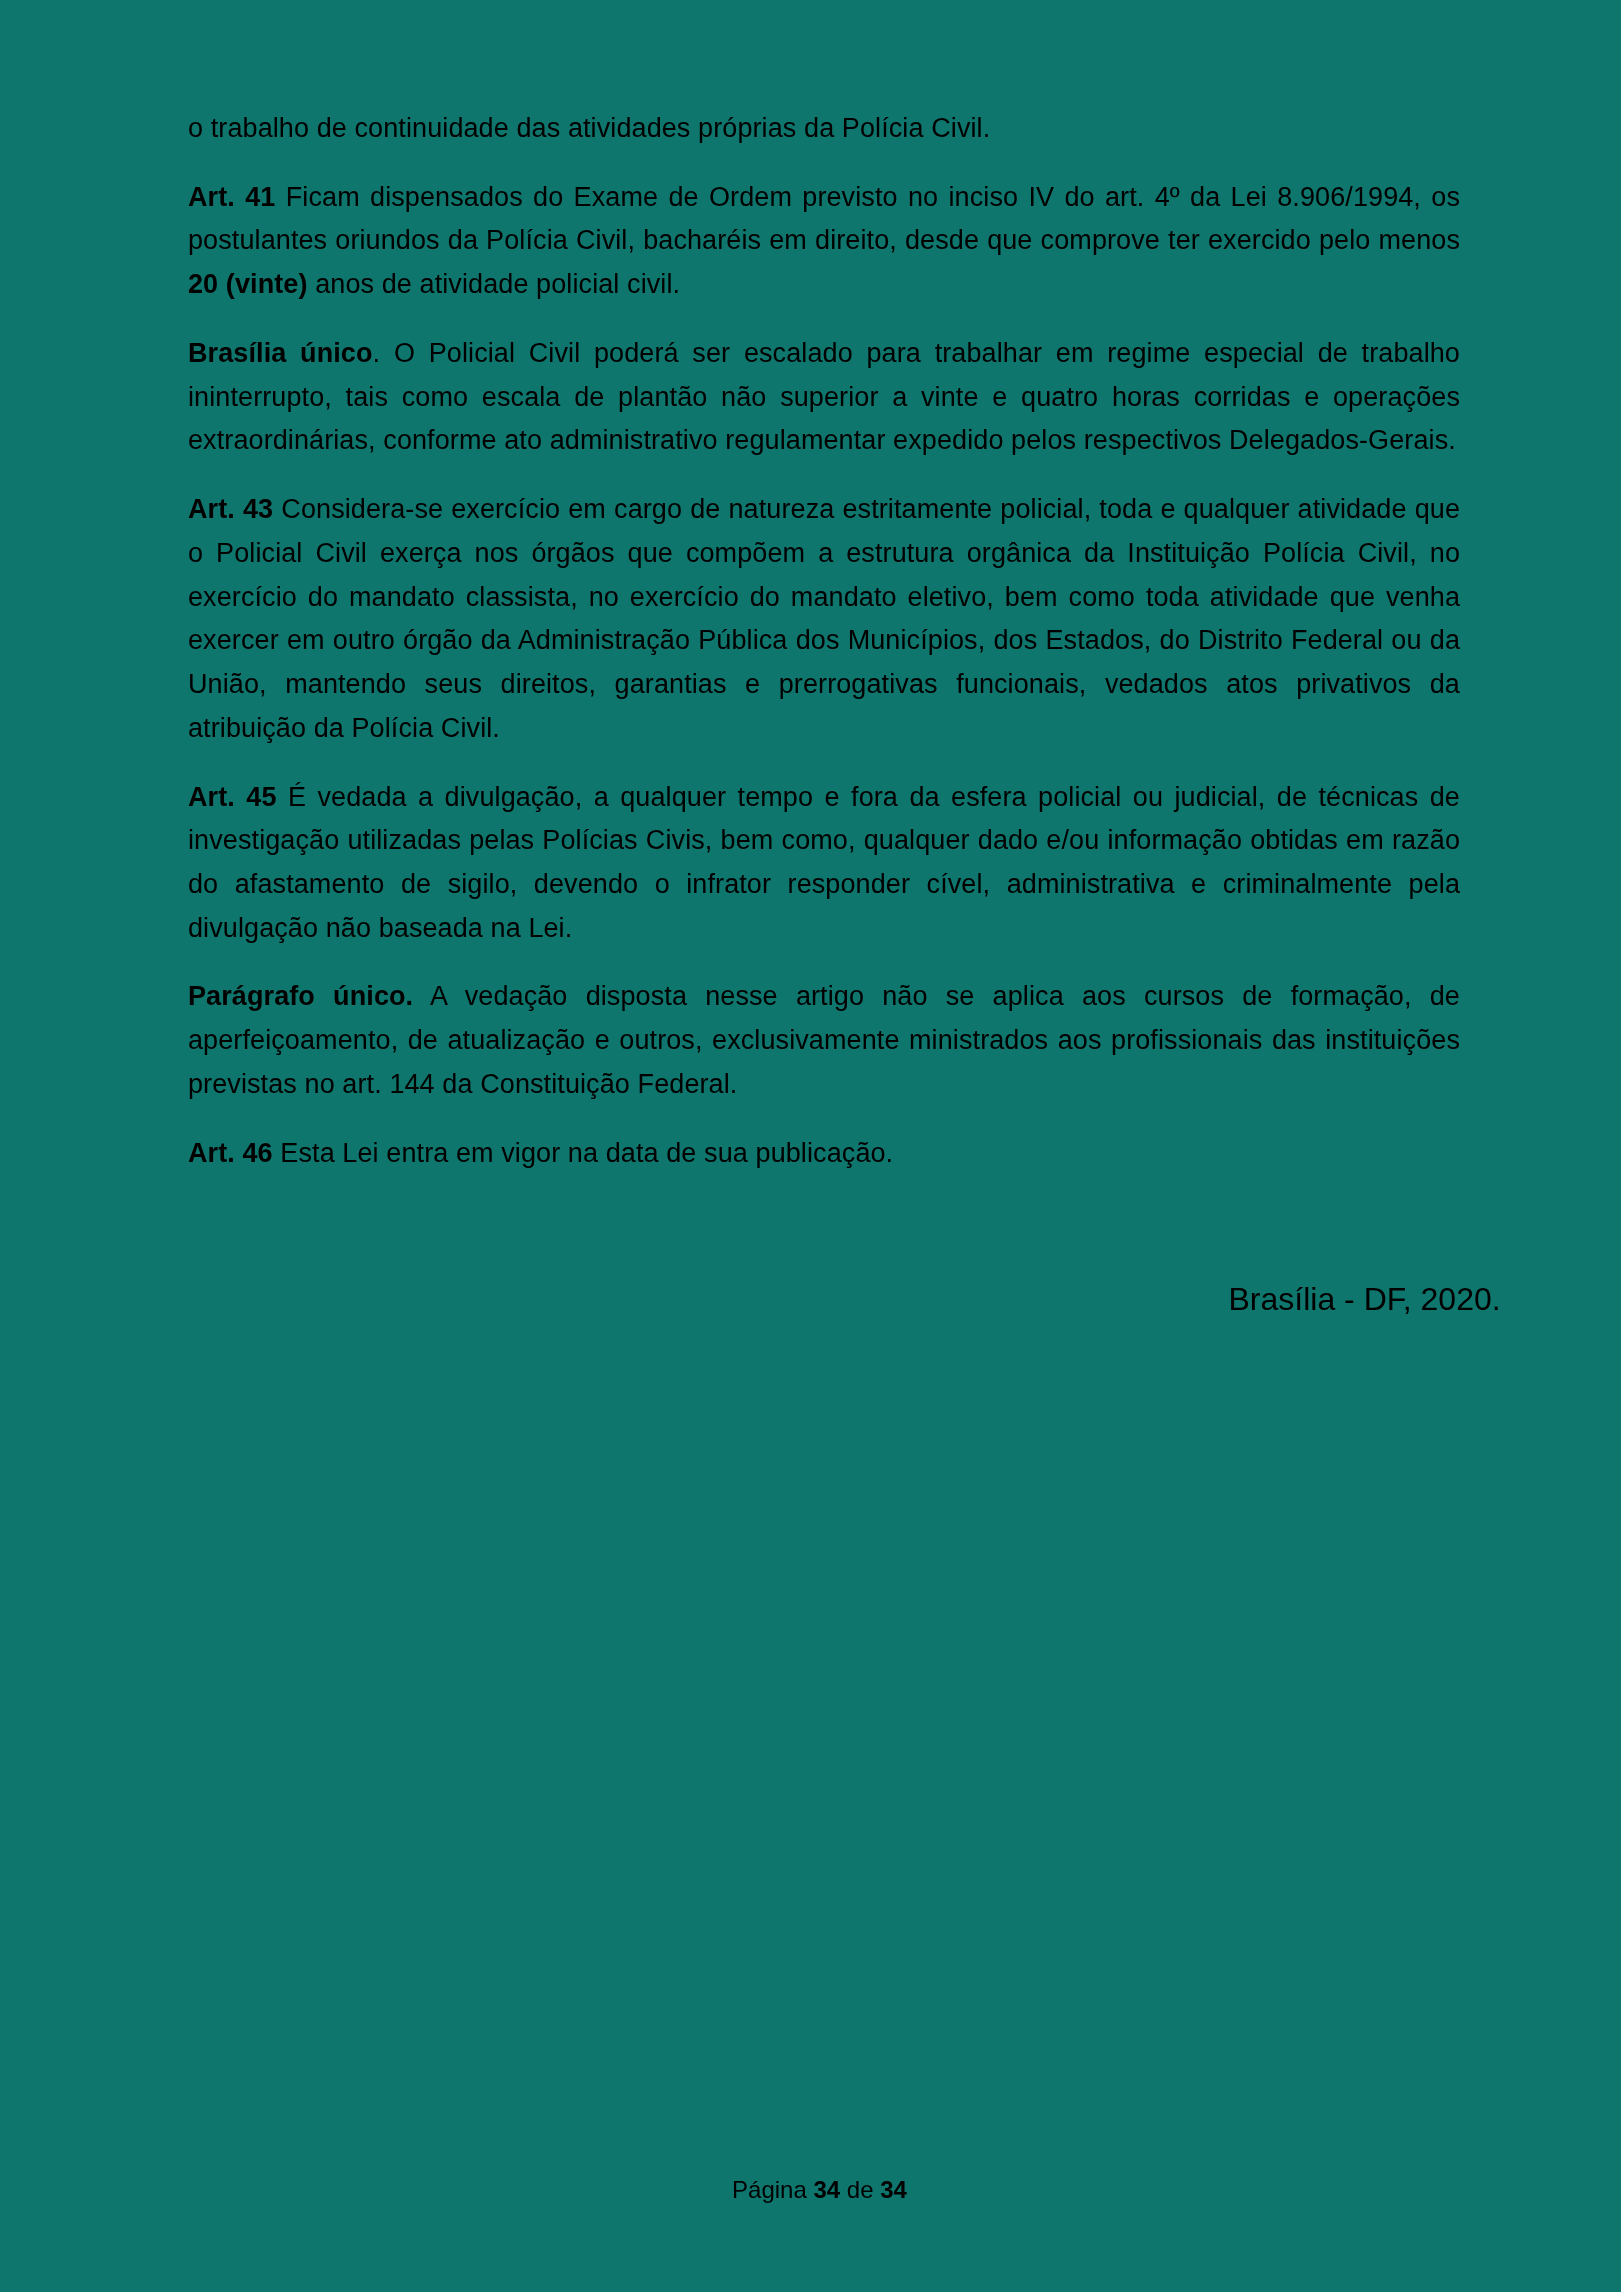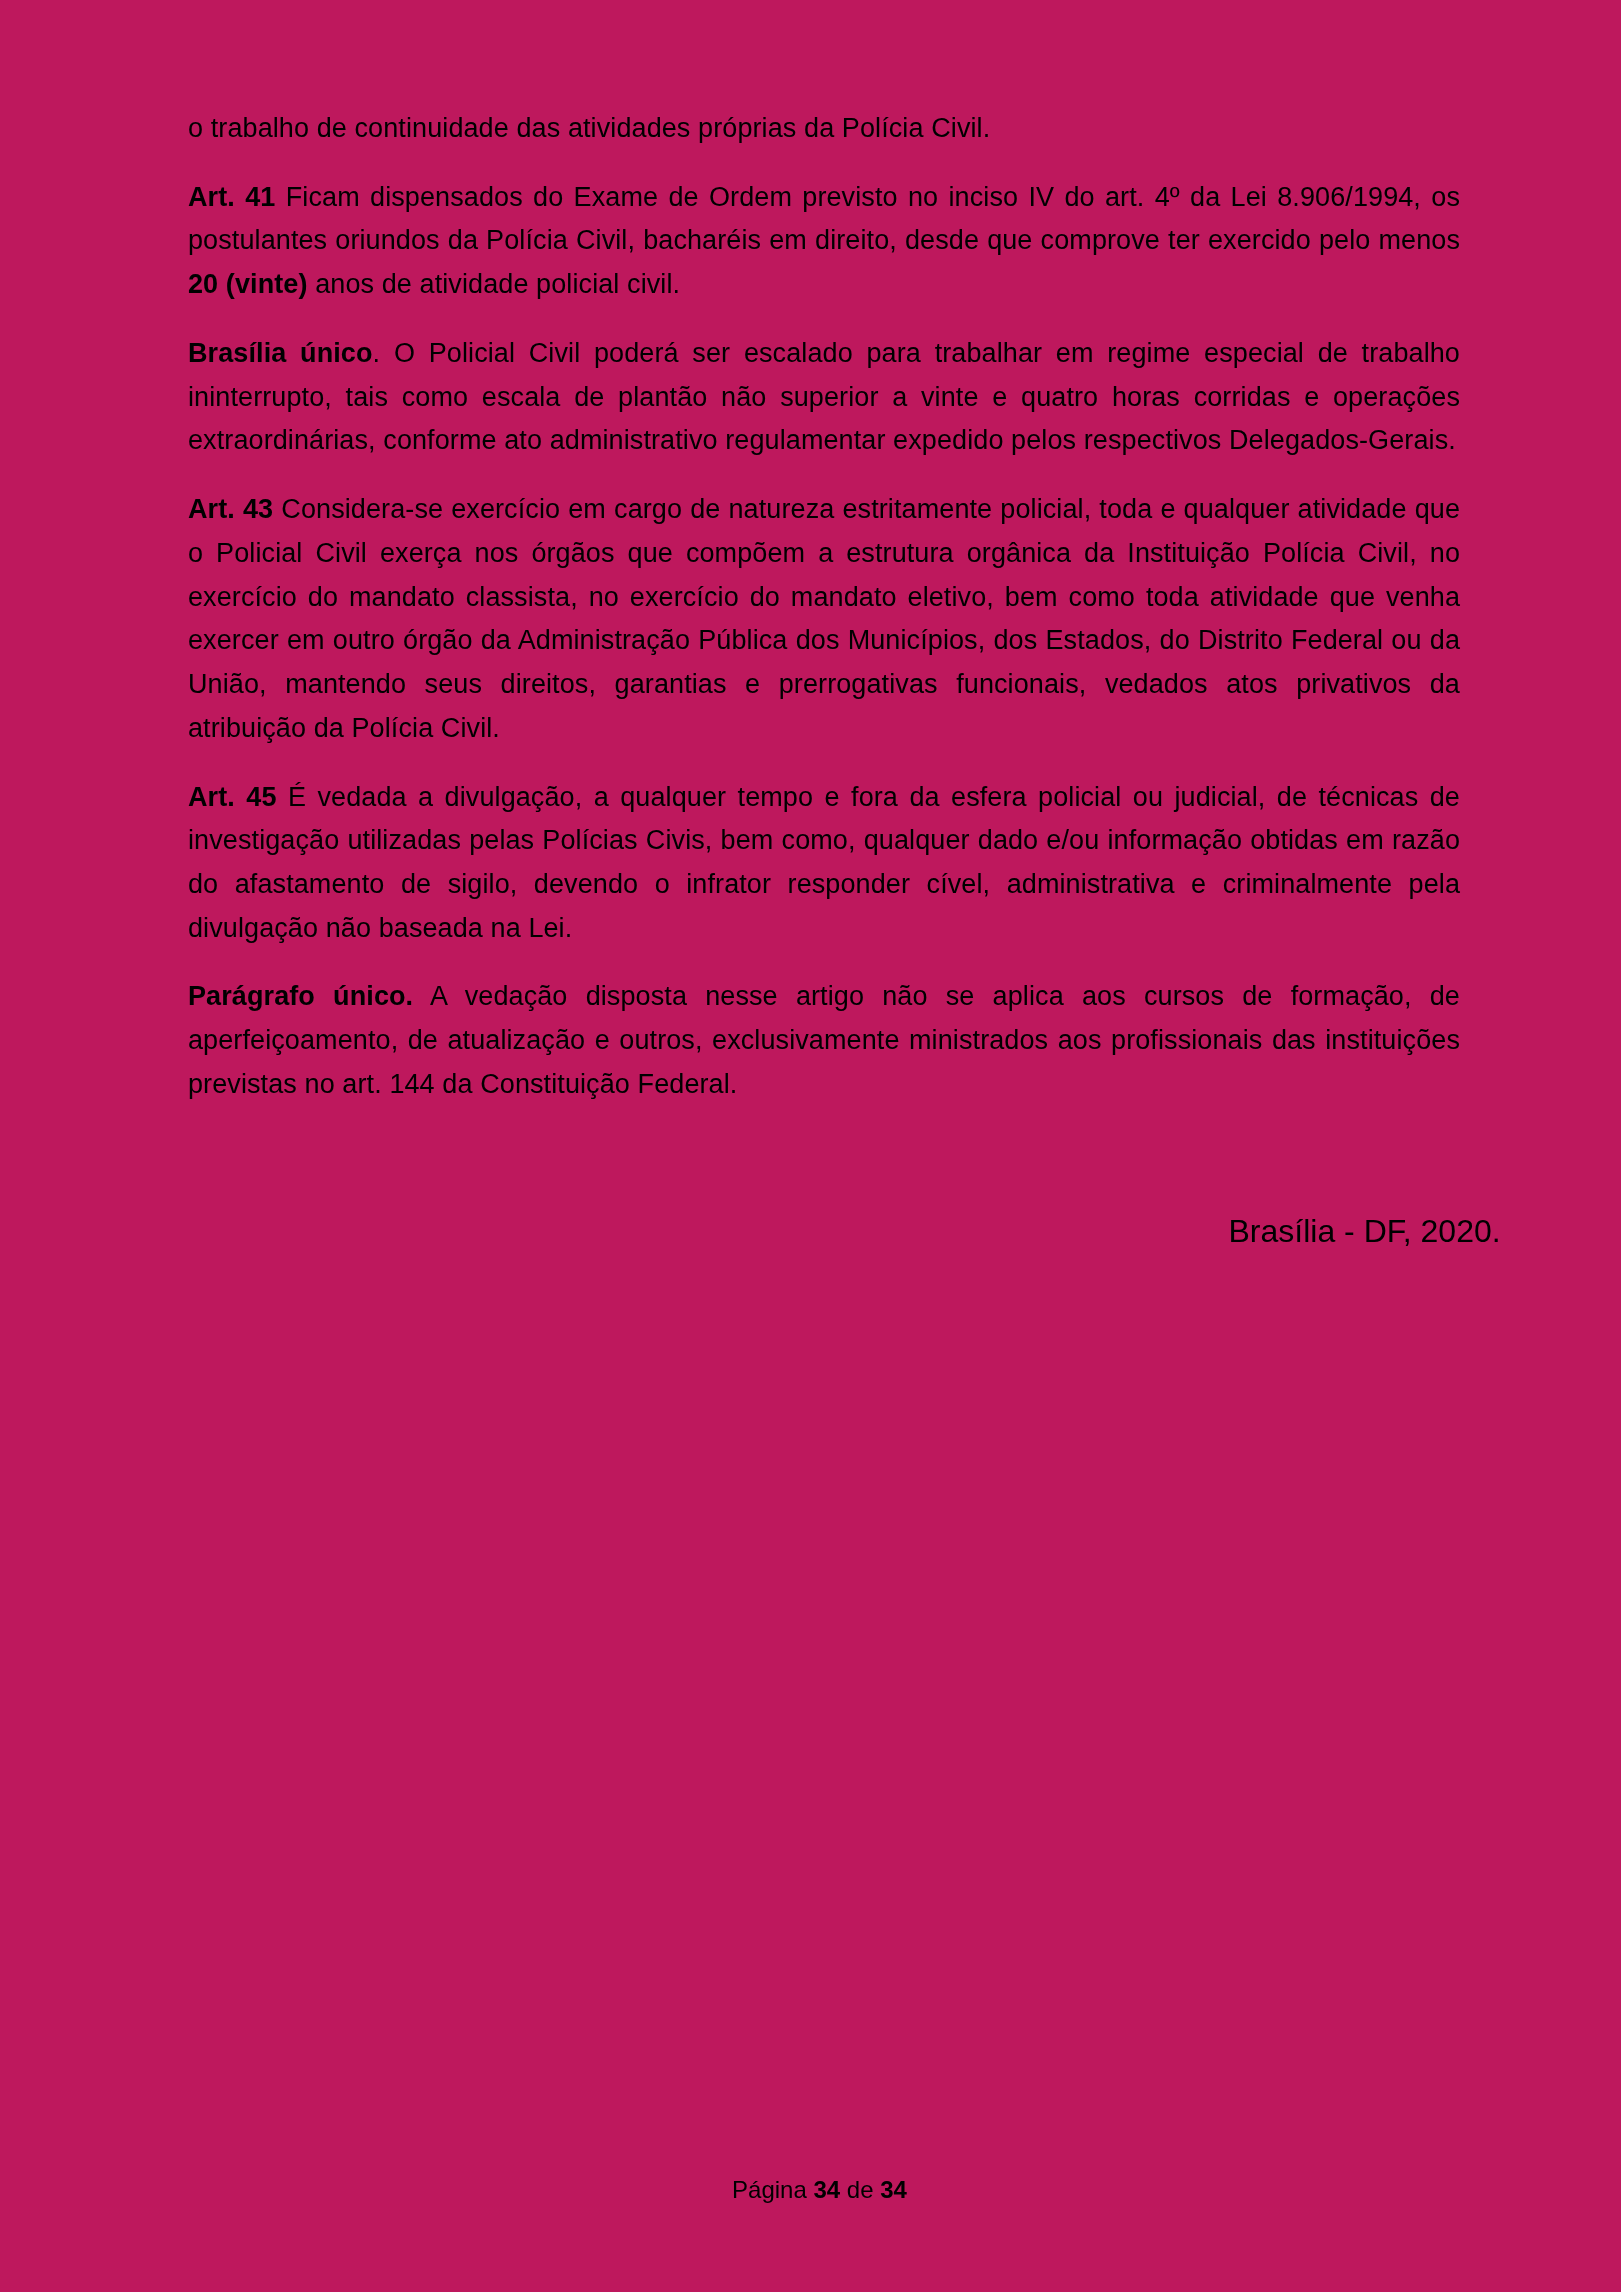--- a/index.html
+++ b/index.html
@@ -8,21 +8,21 @@
     background: #ffffff;
   }
   body {
     font-family: "Liberation Sans", sans-serif;
     color: #000000;
   }
   .page {
     width: 1622px;
     min-height: 2293px;
     box-sizing: border-box;
-    background: #be185d;
+    background: #0f766e;
     position: relative;
     padding: 107px 116px 0 188px;
   }
   .doc-body {
     width: 1272px;
   }
   p.para {
     margin: 0 0 25px 0;
     font-size: 27px;
     line-height: 1.62;
@@ -61,20 +61,21 @@
 <body>
 
 <div class="page">
   <div class="doc-body" id="doc-body">
       <p class="para first" style="text-align: left;"><span>o trabalho de continuidade das atividades próprias da Polícia Civil.</span></p>
       <p class="para"><b>Art. 41</b><span> Ficam dispensados do Exame de Ordem previsto no inciso IV do art. 4º da Lei 8.906/1994, os postulantes oriundos da Polícia Civil, bacharéis em direito, desde que comprove ter exercido pelo menos </span><b>20 (vinte)</b><span> anos de atividade policial civil.</span></p>
       <p class="para"><b>Brasília único</b><span>. O Policial Civil poderá ser escalado para trabalhar em regime especial de trabalho ininterrupto, tais como escala de plantão não superior a vinte e quatro horas corridas e operações extraordinárias, conforme ato administrativo regulamentar expedido pelos respectivos Delegados-Gerais.</span></p>
       <p class="para"><b>Art. 43</b><span> Considera-se exercício em cargo de natureza estritamente policial, toda e qualquer atividade que o Policial Civil exerça nos órgãos que compõem a estrutura orgânica da Instituição Polícia Civil, no exercício do mandato classista, no exercício do mandato eletivo, bem como toda atividade que venha exercer em outro órgão da Administração Pública dos Municípios, dos Estados, do Distrito Federal ou da União, mantendo seus direitos, garantias e prerrogativas funcionais, vedados atos privativos da atribuição da Polícia Civil.</span></p>
       <p class="para"><b>Art. 45</b><span> É vedada a divulgação, a qualquer tempo e fora da esfera policial ou judicial, de técnicas de investigação utilizadas pelas Polícias Civis, bem como, qualquer dado e/ou informação obtidas em razão do afastamento de sigilo, devendo o infrator responder cível, administrativa e criminalmente pela divulgação não baseada na Lei.</span></p>
       <p class="para"><b>Parágrafo único.</b><span> A vedação disposta nesse artigo não se aplica aos cursos de formação, de aperfeiçoamento, de atualização e outros, exclusivamente ministrados aos profissionais das instituições previstas no art. 144 da Constituição Federal.</span></p>
+      <p class="para"><b>Art. 46</b><span> Esta Lei entra em vigor na data de sua publicação.</span></p>
     </div>
 
   <p class="signature">Brasília - DF, 2020.</p>
 
   <div class="footer">
     <span class="label">Página</span>
     <span class="num">34</span>
     <span class="label">de</span>
     <span class="num">34</span>
   </div>

